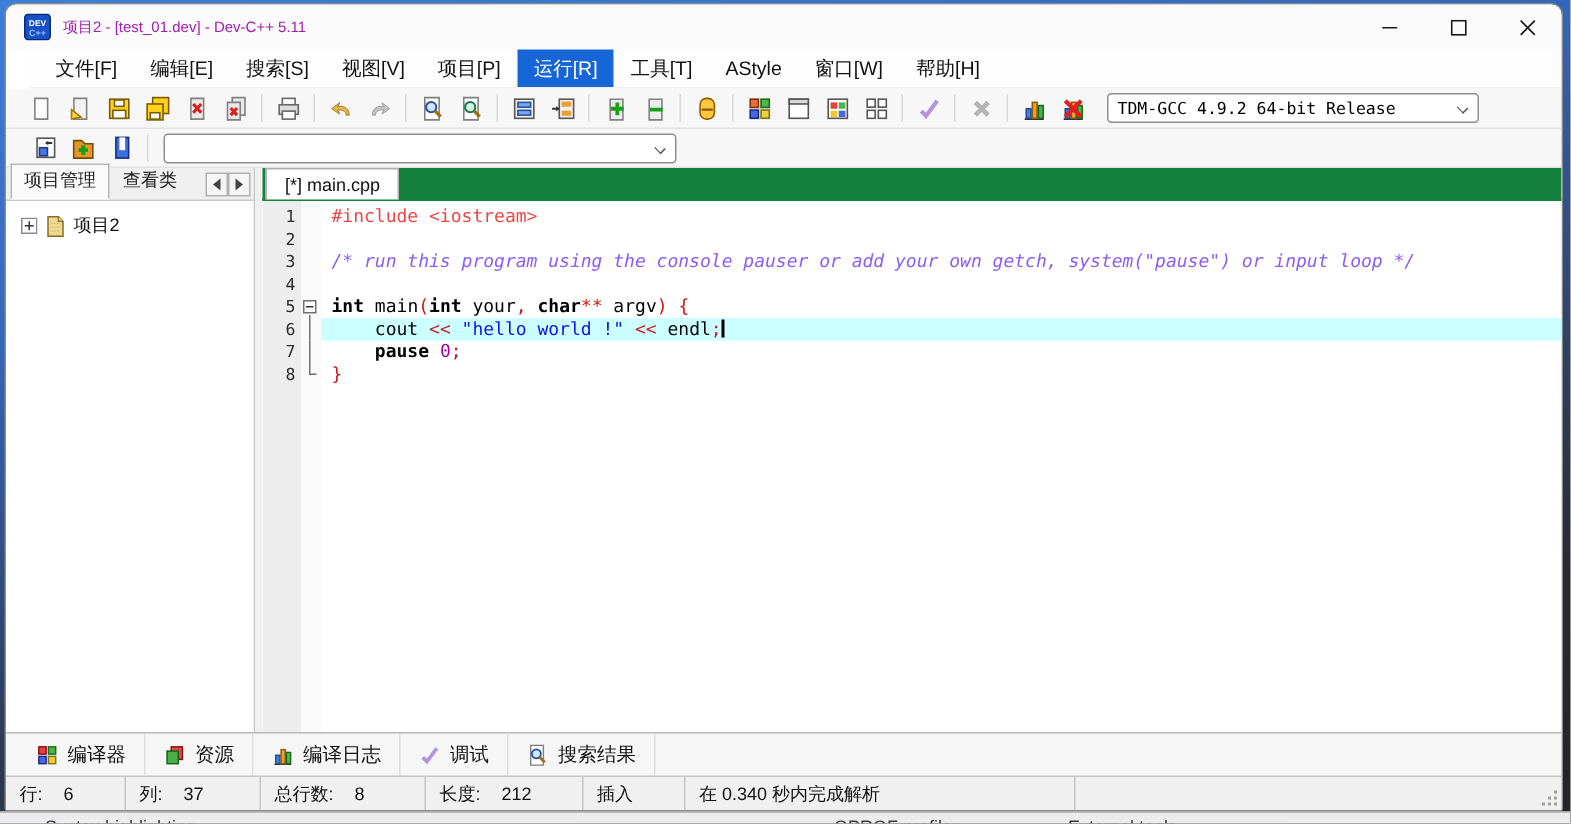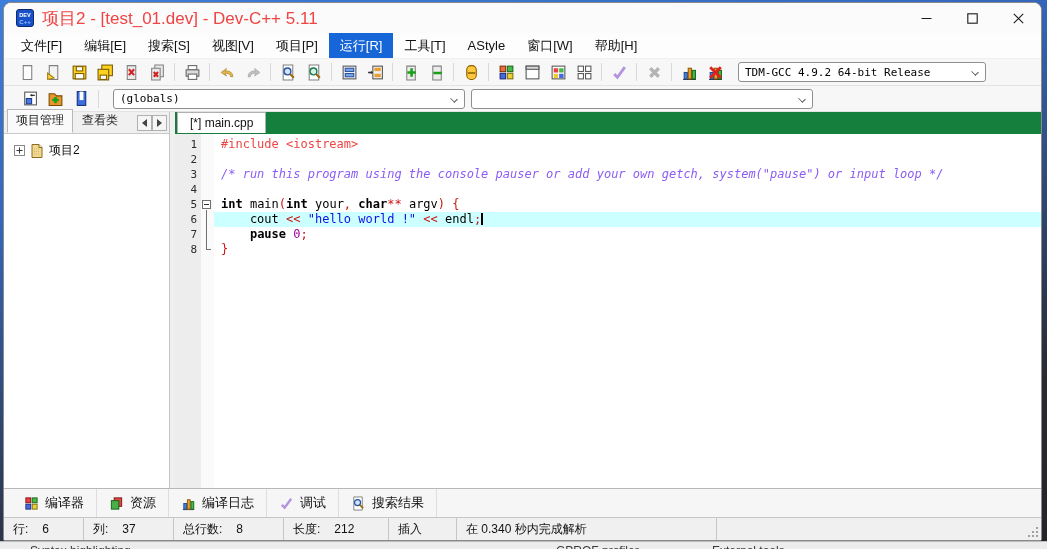--- a/index.html
+++ b/index.html
@@ -6,27 +6,27 @@
   html,body { width:1047px; height:549px; overflow:hidden; font-family:"Liberation Sans",sans-serif; }
   body { position:relative; background:linear-gradient(168deg,#3d7edb 0%,#3468bd 28%,#2a2a31 78%,#232328 100%); }
 
   .window { position:absolute; left:3px; top:2px; right:5px; bottom:8px;
     background:#fff; border:1px solid #8a8a8a; border-radius:8px 8px 2px 2px;
     display:flex; flex-direction:column; overflow:hidden; }
 
   
   .titlebar { height:30px; background:#fbfbfb; display:flex; align-items:center; flex:0 0 auto; }
   .app-icon { width:18px; height:18px; margin:0 8px 0 12px; }
-  .title-text { font-size:17px; color:#ef4444; }
+  .title-text { font-size:10px; color:#a21caf; }
   .win-controls { margin-left:auto; display:flex; height:100%; }
   .win-btn { width:46px; height:100%; display:flex; align-items:center; justify-content:center; }
   .win-btn svg { display:block; }
 
   
-  .menubar { height:26px; background:#fdfdfd; display:flex; align-items:stretch; padding-left:6px; flex:0 0 auto; border-bottom:1px solid #f0f0f0; }
+  .menubar { height:26px; background:#fdfdfd; display:flex; align-items:stretch; padding-left:6px; flex:0 0 auto; border-bottom:1px solid #f0f0f0;margin-left:16px; }
   .menu-item { display:flex; align-items:center; padding:0 11px; font-size:13px; color:#111; }
   .menu-item.active { background:#1766d8; color:#fff; }
 
   
   .toolbar { background:#f7f7f7; display:flex; align-items:center; flex:0 0 auto; border-bottom:1px solid #e3e3e3; }
   .toolbar.row1 { height:27px; padding-left:10px; }
   .toolbar.row2 { height:26px; padding-left:12px; }
   .tbtn { width:26px; height:24px; display:flex; align-items:center; justify-content:center; }
   .tbtn svg { display:block; }
   .tsep { width:1px; height:18px; background:#d8d8d8; margin:0 4px; }
@@ -333,24 +333,20 @@
           <path d="M8 6.5v6M5 9.5h6" stroke="#18a018" stroke-width="2.4"></path>
         </svg>
       </div>
     <div class="tbtn">
         <svg width="17" height="17" viewBox="0 0 16 16">
           <rect x="4" y="1.5" width="8" height="13" fill="#3c6fe0" stroke="#16307a"></rect>
           <rect x="6.2" y="1.5" width="3.6" height="8" fill="#fff"></rect>
         </svg>
       </div>
     <div class="tsep"></div>
-    <div class="combo globals">
-      <span>(globals)</span>
-      <span class="chev"></span>
-    </div>
     <div class="combo member">
       <span></span>
       <span class="chev"></span>
     </div>
   </div>
 
   <div class="main">
     <div class="sidebar">
       <div class="side-tabs">
         <span class="side-tab active">项目管理</span>

